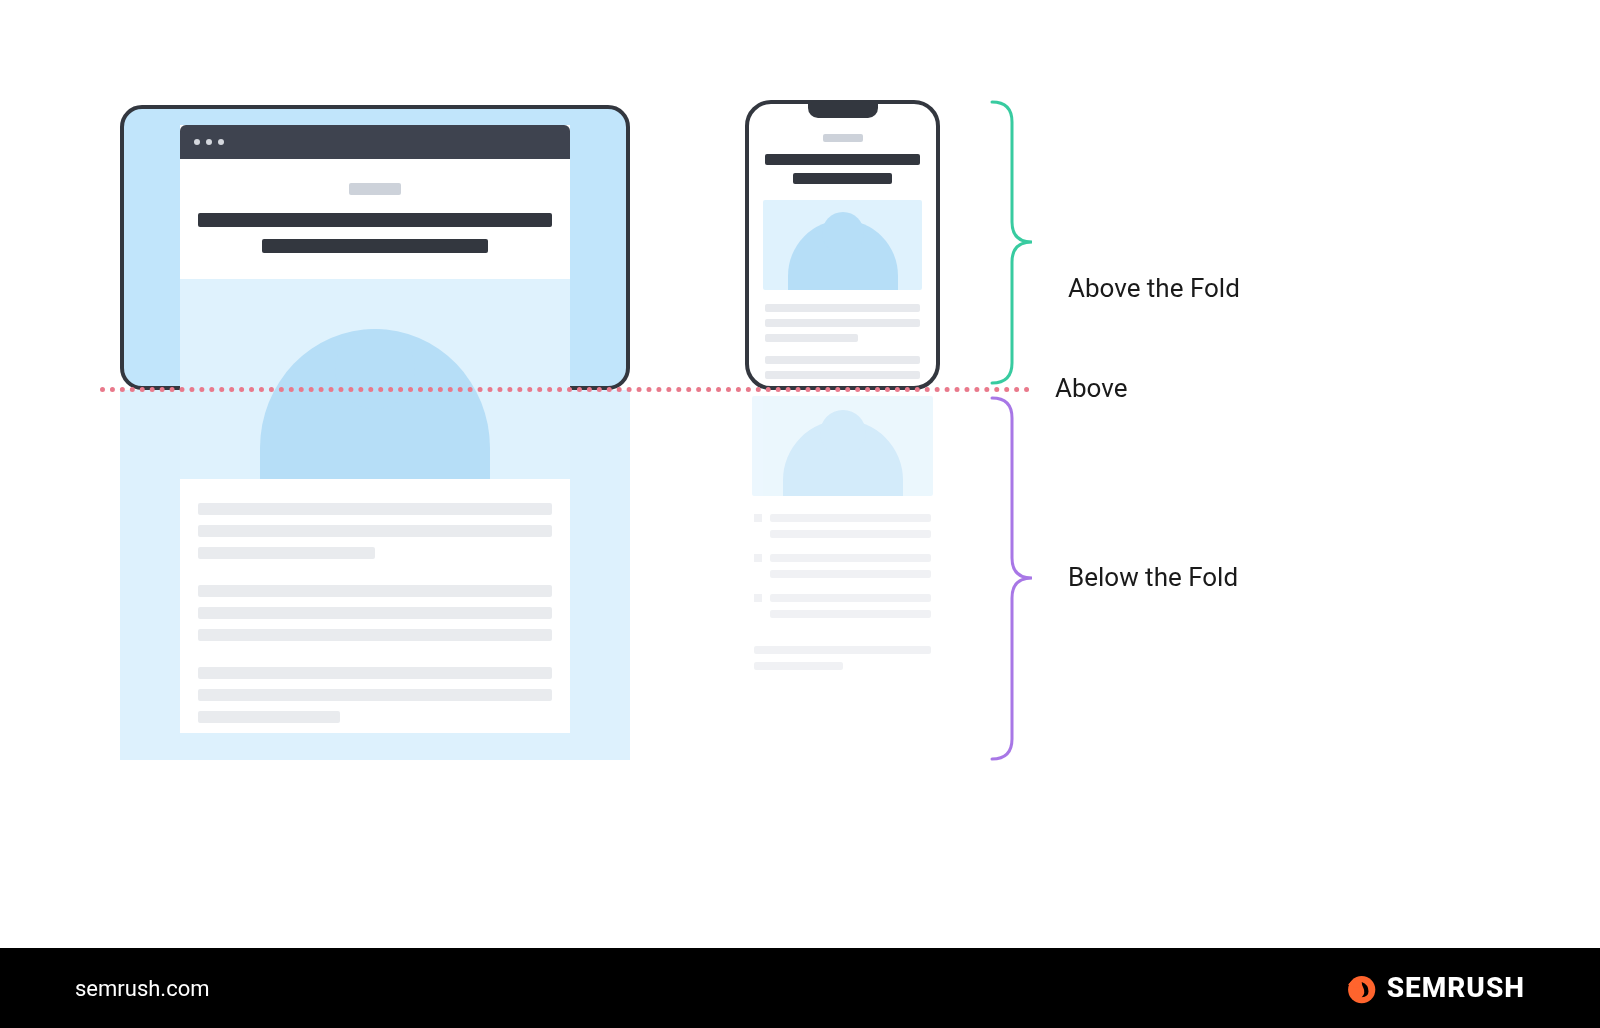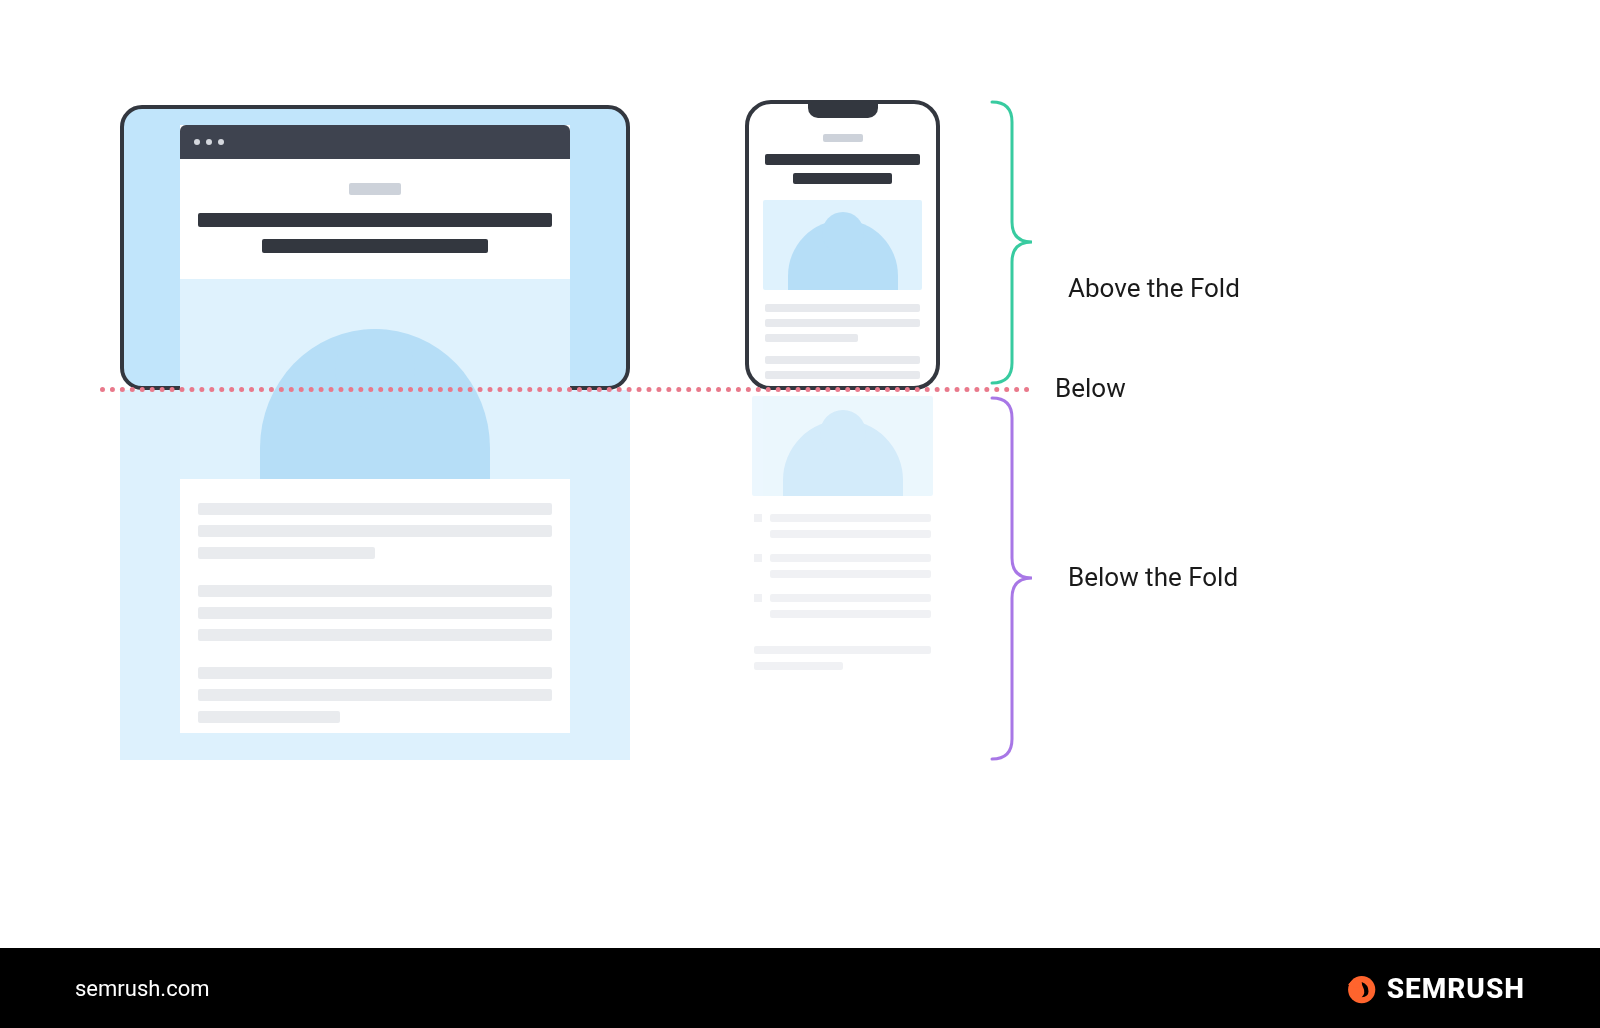--- a/index.html
+++ b/index.html
@@ -143,21 +143,21 @@
     background: #000;
     color: #fff;
     display: flex;
     align-items: center;
     justify-content: space-between;
     padding: 0 75px 0 75px;
     font-size: 22px;
   }
   .brand {
     display: flex;
-    align-items: center;
+    align-items: flex-start;
     gap: 10px;
     font-weight: 800;
     letter-spacing: 1px;
     font-size: 28px;
   }
   .brand-icon {
     width: 34px; height: 34px;
   }
 </style>
 </head>
@@ -243,21 +243,21 @@
 <div class="fold-line"></div>
 
 <svg class="bracket" style="left:988px;top:100px;" width="50" height="285" viewBox="0 0 50 285">
   <path d="M4 2 Q24 2 24 22 L24 122 Q24 142 44 142 Q24 142 24 162 L24 263 Q24 283 4 283" fill="none" stroke="#38CBA0" stroke-width="3" stroke-linecap="round"></path>
 </svg>
 <svg class="bracket" style="left:988px;top:396px;" width="50" height="365" viewBox="0 0 50 365">
   <path d="M4 2 Q24 2 24 22 L24 162 Q24 182 44 182 Q24 182 24 202 L24 343 Q24 363 4 363" fill="none" stroke="#A877E6" stroke-width="3" stroke-linecap="round"></path>
 </svg>
 
 <div class="label" style="left:1068px;top:226px;margin-top:47px;">Above the Fold</div>
-<div class="label" style="left:1055px;top:373px;">Below</div>
+<div class="label" style="left:1055px;top:373px;">Above</div>
 <div class="label" style="left:1068px;top:562px;">Below the Fold</div>
 
 <div class="footer">
   <div>semrush.com</div>
   <div class="brand">
     <svg class="brand-icon" viewBox="0 0 40 40">
       <circle cx="22" cy="22" r="16" fill="#FF642D"></circle>
       <path d="M6 16 Q14 6 24 10 Q18 14 20 20 Q12 20 6 16 Z" fill="#FF642D"></path>
       <path d="M22 13 Q30 16 30 24 Q30 30 22 31 Q27 26 24 20 Q22 17 22 13 Z" fill="#000"></path>
     </svg>

